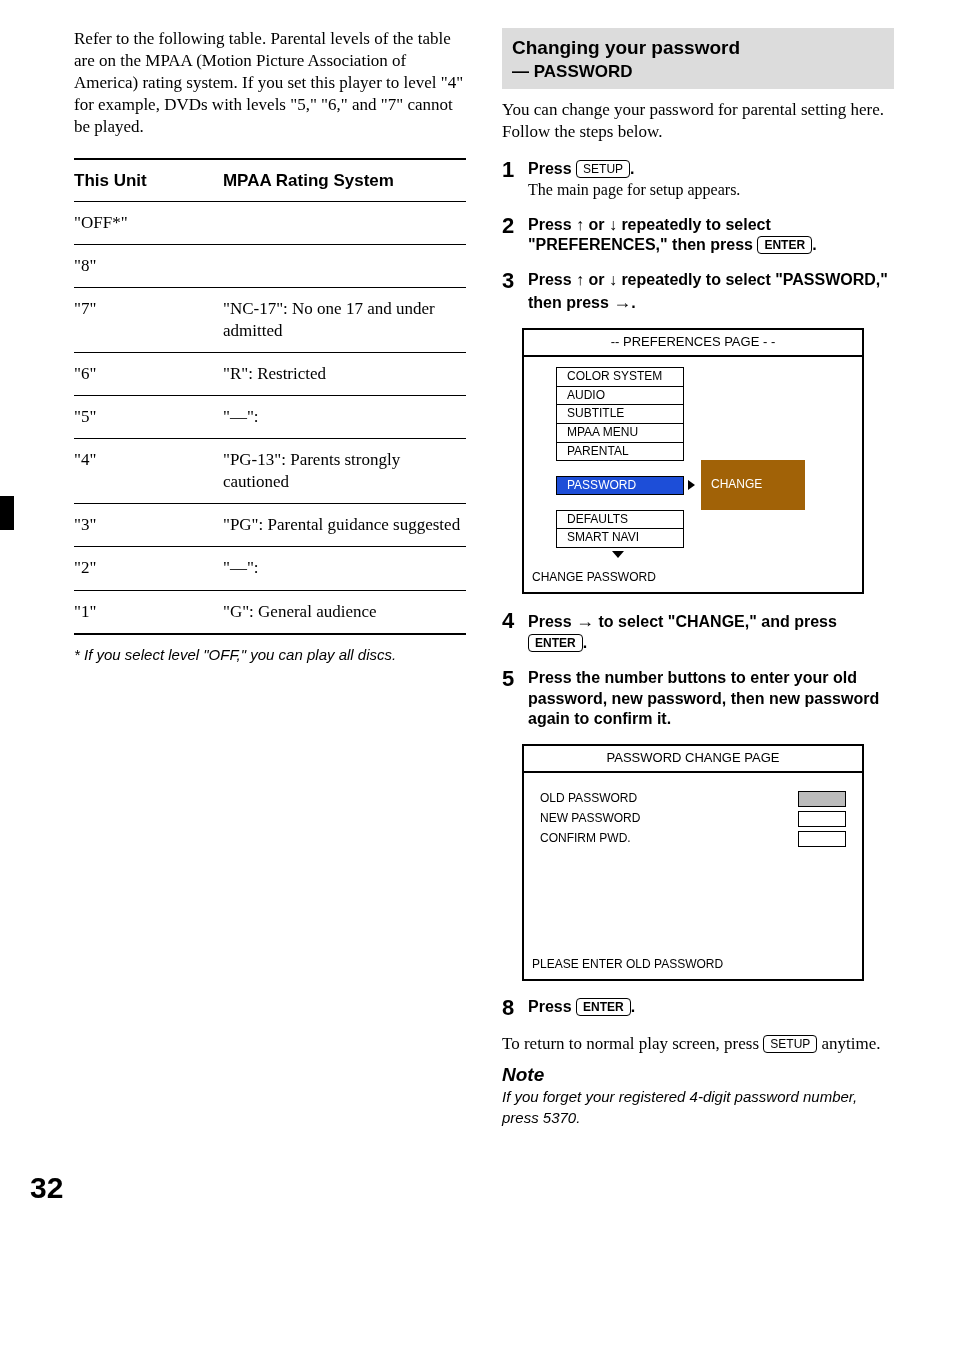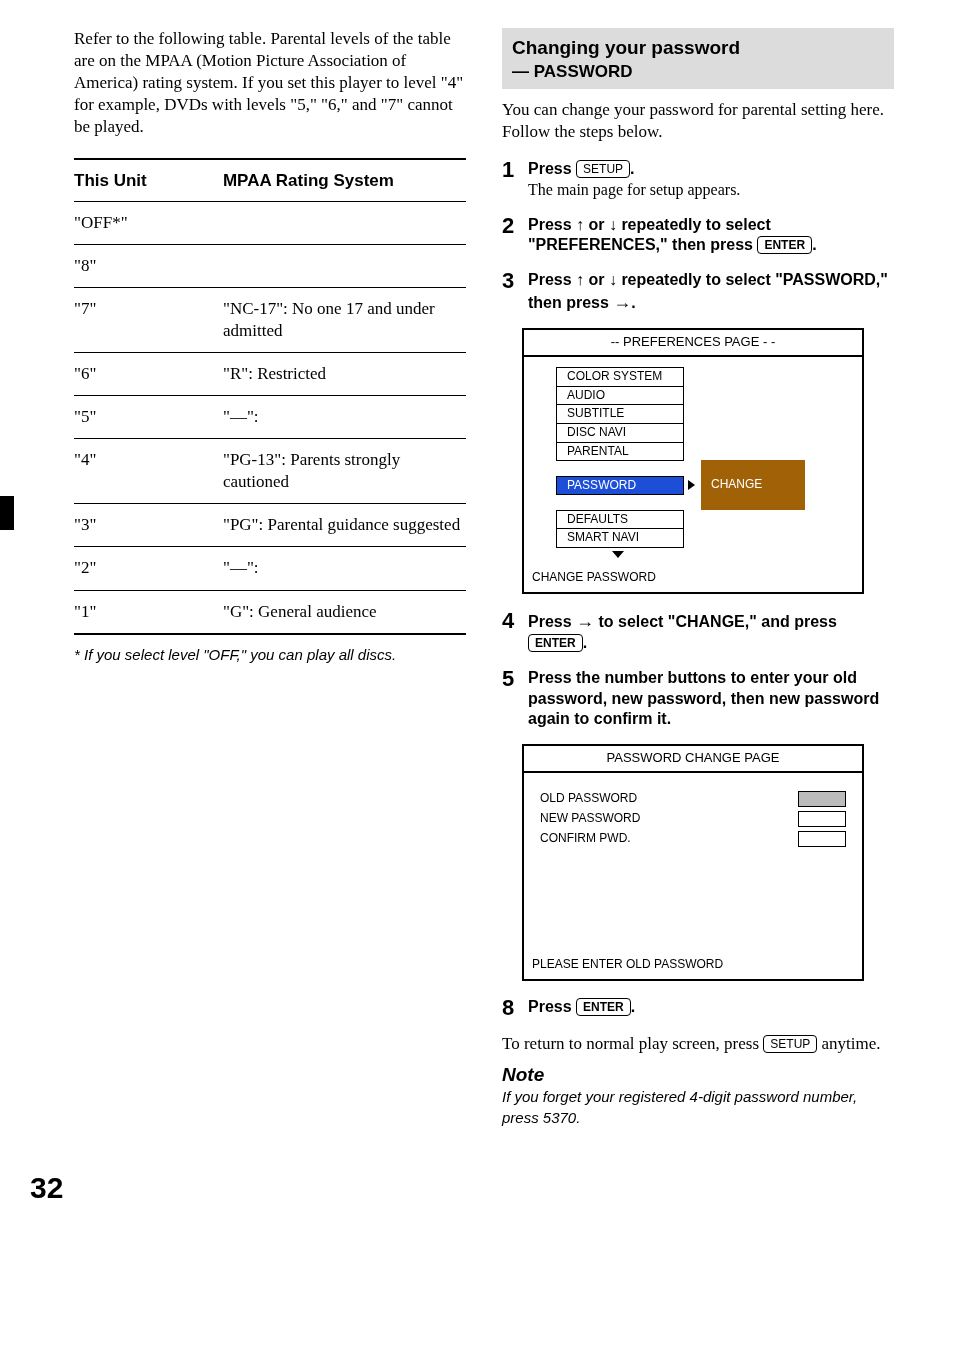--- a/index.html
+++ b/index.html
@@ -247,21 +247,21 @@
         </div>
       </li>
     </ol>
 
     <div class="osd">
       <div class="osd-title">-- PREFERENCES PAGE - -</div>
       <div class="osd-body">
         <div class="osd-item">COLOR SYSTEM</div>
         <div class="osd-item">AUDIO</div>
         <div class="osd-item">SUBTITLE</div>
-        <div class="osd-item">DISC  NAVI</div>
+        <div class="osd-item">MPAA  MENU</div>
         <div class="osd-item">PARENTAL</div>
         <div class="osd-row">
           <div class="osd-item selected">PASSWORD</div>
           <div class="osd-arrow-r"></div>
           <div class="osd-change">CHANGE</div>
         </div>
         <div class="osd-item">DEFAULTS</div>
         <div class="osd-item">SMART NAVI</div>
         <div class="osd-down"></div>
       </div>

